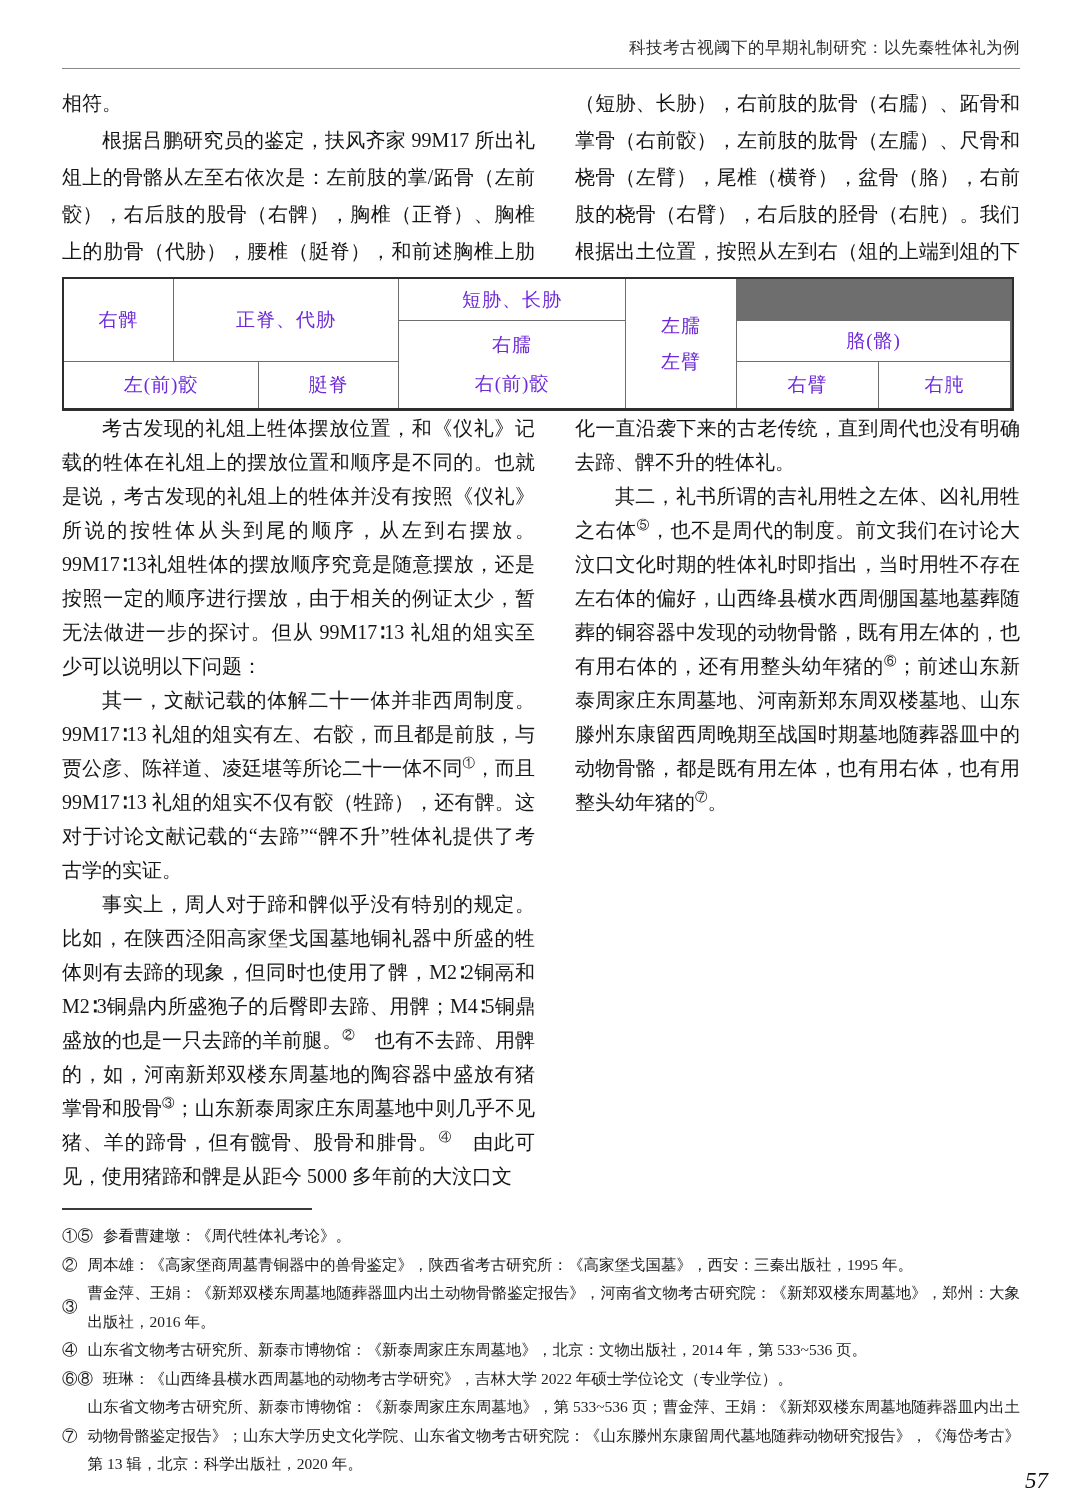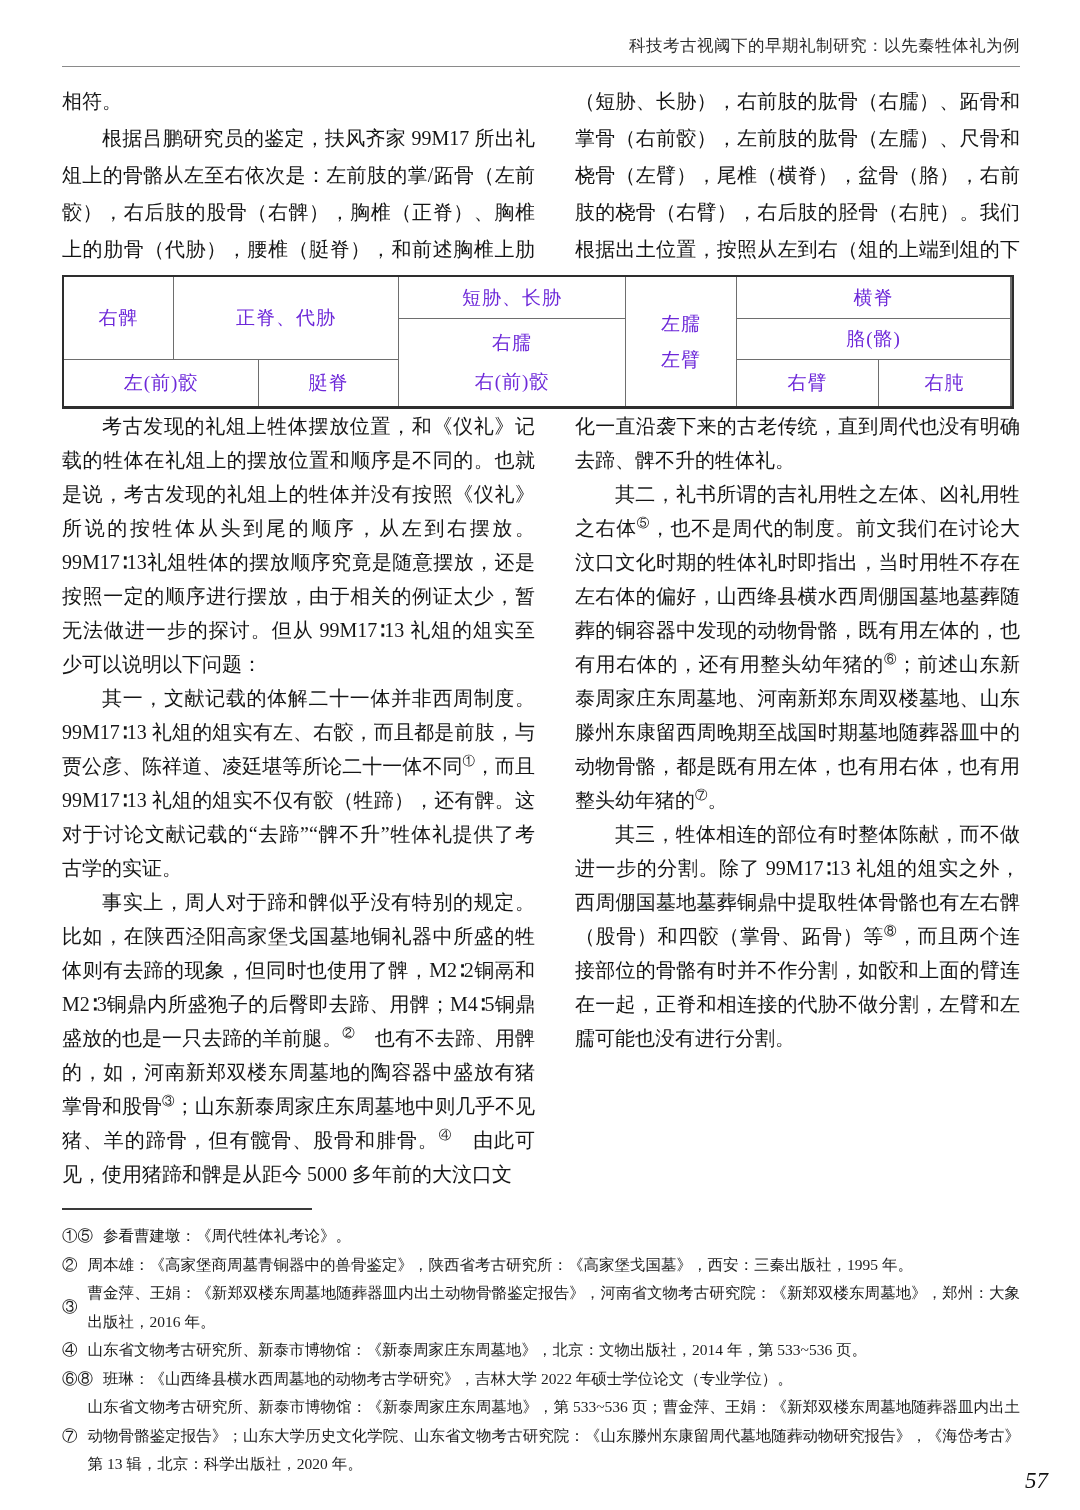--- a/index.html
+++ b/index.html
@@ -7,22 +7,21 @@
     position:relative;
     width:1080px;height:1510px;
     margin:0 auto;
     background:#ffffff;
     font-family:"Liberation Serif","DejaVu Serif",serif;
     color:#151515;
     overflow:hidden;
   }
   
   .header{
-    padding:24px 60px 0 62px;
-    margin-top:12px;
+    padding:38px 60px 0 62px;
   }
   .running-title{
     text-align:right;
     font-size:16.5px;
     color:#2e2e2e;
     line-height:20px;
     letter-spacing:.5px;
   }
   .header-rule{
     margin:10px 60px 0 62px;
@@ -158,23 +157,20 @@
       <span class="line">短胁、长胁</span>
     </div>
     <div class="cell c-younao">
       <span class="line">右臑</span>
       <span class="line">右(前)骹</span>
     </div>
     <div class="cell c-zuonao">
       <span class="line">左臑</span>
       <span class="line">左臂</span>
     </div>
-    <div class="cell c-hengji">
-      <span class="line">横脊</span>
-    </div>
     <div class="cell c-zuoqianqiao">
       <span class="line">左(前)骹</span>
     </div>
     <div class="cell c-gege">
       <span class="line">胳(骼)</span>
     </div>
     <div class="cell c-tingji">
       <span class="line">脡脊</span>
     </div>
     <div class="cell c-youbi">
@@ -188,21 +184,20 @@
   <div class="cols main-section">
     <div class="col-left">
         <p class="para indent">考古发现的礼俎上牲体摆放位置，和《仪礼》记载的牲体在礼俎上的摆放位置和顺序是不同的。也就是说，考古发现的礼俎上的牲体并没有按照《仪礼》所说的按牲体从头到尾的顺序，从左到右摆放。99M17∶13礼俎牲体的摆放顺序究竟是随意摆放，还是按照一定的顺序进行摆放，由于相关的例证太少，暂无法做进一步的探讨。但从 99M17∶13 礼俎的俎实至少可以说明以下问题：</p>
         <p class="para indent">其一，文献记载的体解二十一体并非西周制度。99M17∶13 礼俎的俎实有左、右骹，而且都是前肢，与贾公彦、陈祥道、凌廷堪等所论二十一体不同<sup class="ref">①</sup>，而且99M17∶13 礼俎的俎实不仅有骹（牲蹄），还有髀。这对于讨论文献记载的“去蹄”“髀不升”牲体礼提供了考古学的实证。</p>
         <p class="para indent">事实上，周人对于蹄和髀似乎没有特别的规定。比如，在陕西泾阳高家堡戈国墓地铜礼器中所盛的牲体则有去蹄的现象，但同时也使用了髀，M2∶2铜鬲和M2∶3铜鼎内所盛狍子的后臀即去蹄、用髀；M4∶5铜鼎盛放的也是一只去蹄的羊前腿。<sup class="ref">②</sup>　也有不去蹄、用髀的，如，河南新郑双楼东周墓地的陶容器中盛放有猪掌骨和股骨<sup class="ref">③</sup>；山东新泰周家庄东周墓地中则几乎不见猪、羊的蹄骨，但有髋骨、股骨和腓骨。<sup class="ref">④</sup>　由此可见，使用猪蹄和髀是从距今 5000 多年前的大汶口文</p>
       </div>
     <div class="col-gap"></div>
     <div class="col-right">
         <p class="para">化一直沿袭下来的古老传统，直到周代也没有明确去蹄、髀不升的牲体礼。</p>
         <p class="para indent">其二，礼书所谓的吉礼用牲之左体、凶礼用牲之右体<sup class="ref">⑤</sup>，也不是周代的制度。前文我们在讨论大汶口文化时期的牲体礼时即指出，当时用牲不存在左右体的偏好，山西绛县横水西周倗国墓地墓葬随葬的铜容器中发现的动物骨骼，既有用左体的，也有用右体的，还有用整头幼年猪的<sup class="ref">⑥</sup>；前述山东新泰周家庄东周墓地、河南新郑东周双楼墓地、山东滕州东康留西周晚期至战国时期墓地随葬器皿中的动物骨骼，都是既有用左体，也有用右体，也有用整头幼年猪的<sup class="ref">⑦</sup>。</p>
-        <p class="para indent">其三，牲体相连的部位有时整体陈献，而不做进一步的分割。除了 99M17∶13 礼俎的俎实之外，西周倗国墓地墓葬铜鼎中提取牲体骨骼也有左右髀（股骨）和四骹（掌骨、跖骨）等<sup class="ref">⑧</sup>，而且两个连接部位的骨骼有时并不作分割，如骹和上面的臂连在一起，正脊和相连接的代胁不做分割，左臂和左臑可能也没有进行分割。</p>
       </div>
   </div>
 
   <div class="footnotes">
     <hr class="fn-rule">
     <div class="fn">
       <span class="fn-marker">①⑤</span>
       <span class="fn-text">参看曹建墩：《周代牲体礼考论》。</span>
     </div>
     <div class="fn">

